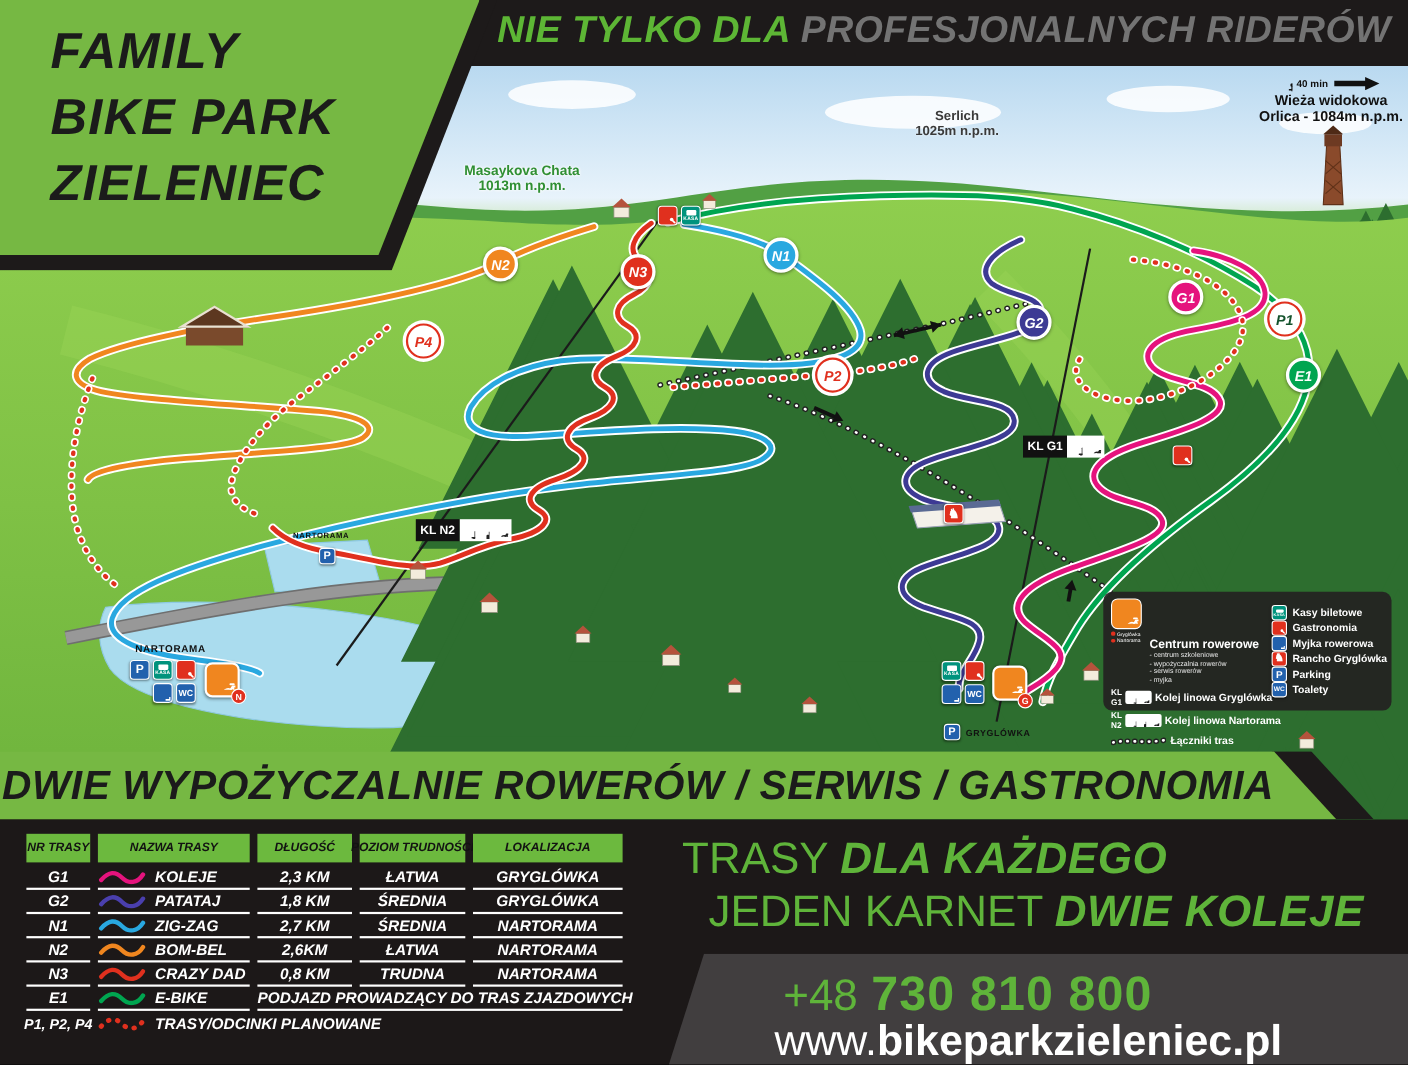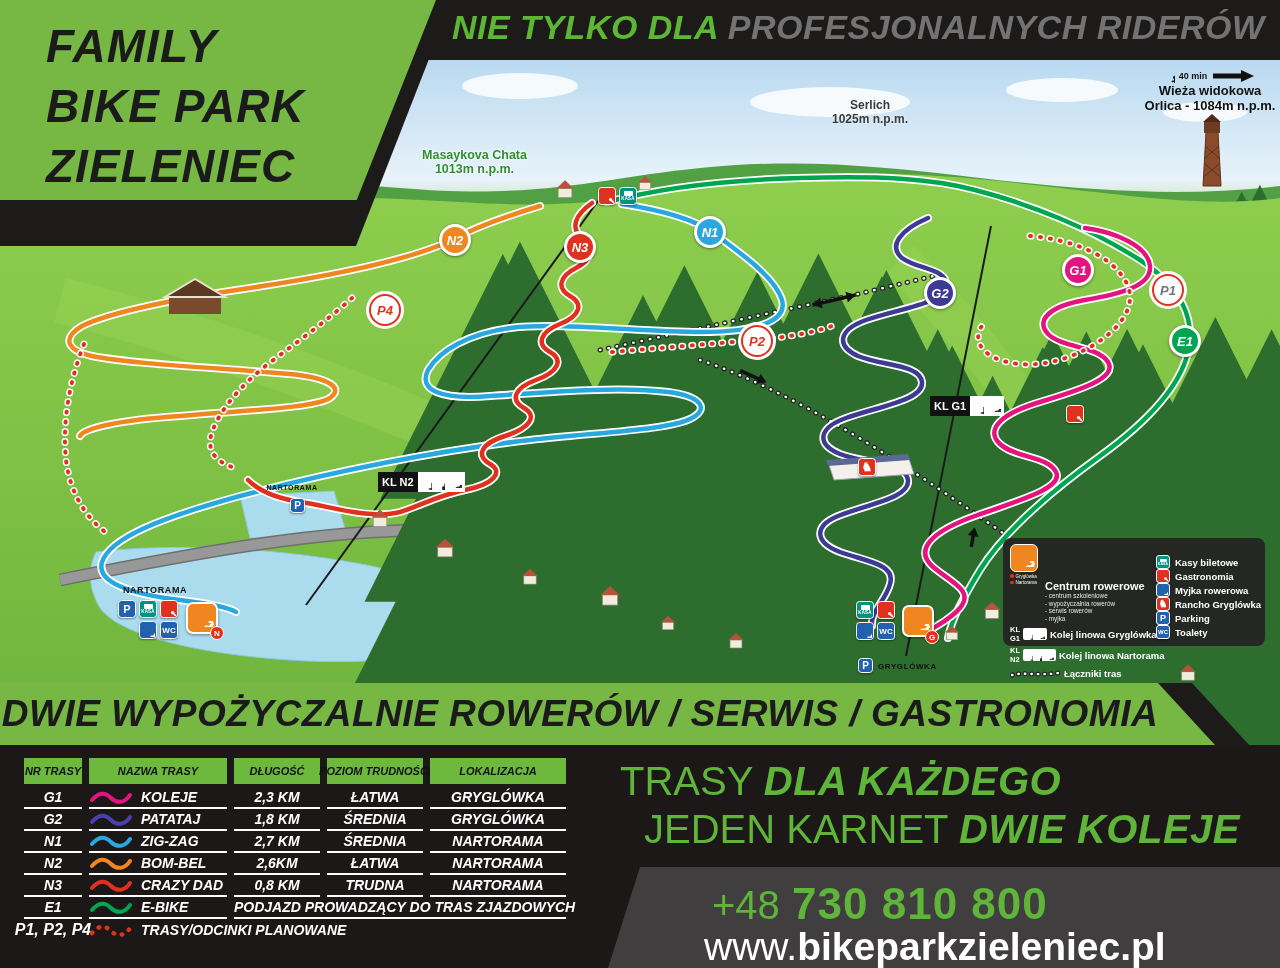--- a/index.html
+++ b/index.html
@@ -12,21 +12,21 @@
        font-family:"Liberation Sans", sans-serif;}
 
   
   .topbar{position:absolute;top:0;left:0;width:1280px;height:60px;background:var(--dark);z-index:6;}
   .headline{position:absolute;top:8px;left:452px;font-size:34px;font-weight:900;font-style:italic;
             letter-spacing:.5px;white-space:nowrap;z-index:7;}
   .headline .hl-green{color:var(--headline-green);}
   .headline .hl-white{color:#737373;text-align:center;}
   .logo-shadow{position:absolute;top:0;left:0;width:452px;height:246px;background:var(--dark);
                clip-path:polygon(0 0,452px 0,356px 246px,0 246px);z-index:8;}
-  .logo{position:absolute;top:0;left:0;width:436px;height:200px;background:var(--green);
+  .logo{position:absolute;top:0;left:0;width:436px;height:232px;background:var(--green);
         clip-path:polygon(0 0,436px 0,344px 232px,0 232px);z-index:9;
         padding:16px 0 0 46px;color:#1b1b1b;font-weight:900;font-style:italic;
         font-size:46px;line-height:60px;letter-spacing:1px;}
 
   
   .map{position:absolute;top:60px;left:0;width:1280px;height:685px;overflow:hidden;z-index:1;
        background:linear-gradient(#b9d9f0,#e8f3fb 120px,#9ed45f 180px,#7fc04a);}
   .map svg.terrain{position:absolute;top:0;left:0;}
 
   .map-label{position:absolute;text-align:center;font-weight:bold;z-index:3;}
@@ -59,21 +59,21 @@
   .kl-label{position:absolute;display:flex;align-items:center;z-index:4;height:20px;}
   .kl-code{background:#111;color:#fff;font-weight:900;font-size:11px;padding:2px 4px;height:20px;
            display:flex;align-items:center;white-space:nowrap;}
   .kl-box{background:#fff;height:20px;display:flex;align-items:center;padding:0 3px;gap:2px;}
   .kl-box svg{display:block;}
 
   
   .legend{position:absolute;left:1003px;top:478px;width:262px;height:108px;background:rgba(35,33,33,.93);
           border-radius:8px;z-index:5;color:#fff;padding:6px 7px;display:flex;}
   .legend-left{width:146px;}
-  .legend-right{width:102px;display:flex;flex-direction:column;justify-content:flex-end;padding:1px 0;}
+  .legend-right{width:102px;display:flex;flex-direction:column;justify-content:center;padding:1px 0;}
   .center-row{display:flex;gap:5px;}
   .center-icon{width:30px;}
   .center-icon .bike-sq{width:28px;height:28px;border-radius:6px;background:#f0861f;border:1.5px solid #fff;
            display:flex;align-items:center;justify-content:center;}
   .center-loc{display:flex;align-items:center;gap:2px;font-size:4.5px;margin-top:1.5px;}
   .center-loc .dot{width:3.5px;height:3.5px;border-radius:50%;background:var(--red);display:inline-block;}
   .legend-title{font-size:11px;font-weight:bold;margin-top:36px;}
   .legend-sub{font-size:6.3px;line-height:7.6px;color:#e8e8e8;}
   .kl-row{display:flex;align-items:center;gap:3px;margin-top:3px;}
   .kl-row .code{font-size:7.5px;font-weight:bold;width:23px;}
@@ -723,21 +723,21 @@
     <div class="map-label lbl-station" style="left:878px;top:602px;width:90px;text-align:left;font-size:8px;"><span>GRYGLÓWKA</span></div>
 
     <div id="badges-layer">
         <div class="badge" style="left: 455px; top: 180px; background: rgb(240, 134, 31); color: rgb(255, 255, 255);">N2</div>
         <div class="badge" style="left: 580px; top: 187px; background: rgb(224, 48, 30); color: rgb(255, 255, 255);">N3</div>
         <div class="badge" style="left: 710px; top: 172px; background: rgb(41, 168, 224); color: rgb(255, 255, 255);">N1</div>
         <div class="badge p-badge" style="left: 385px; top: 250px; background: rgb(255, 255, 255); color: rgb(224, 48, 30);">P4</div>
         <div class="badge p-badge" style="left: 757px; top: 281px; background: rgb(255, 255, 255); color: rgb(224, 48, 30);">P2</div>
         <div class="badge" style="left: 940px; top: 233px; background: rgb(61, 58, 148); color: rgb(255, 255, 255);">G2</div>
         <div class="badge" style="left: 1078px; top: 210px; background: rgb(229, 19, 125); color: rgb(255, 255, 255);">G1</div>
-        <div class="badge p-badge" style="left: 1168px; top: 230px; background: rgb(255, 255, 255); color: #737373;">P1</div>
+        <div class="badge p-badge" style="left: 1168px; top: 230px; background: rgb(255, 255, 255); color: #14532d;">P1</div>
         <div class="badge" style="left: 1185px; top: 281px; background: rgb(0, 165, 80); color: rgb(255, 255, 255);">E1</div>
       </div>
 
     <div class="legend">
       <div class="legend-left">
         <div class="center-row">
           <div class="center-icon">
             <div class="bike-sq">
                 <svg width="22" height="17" viewBox="-12 -9 24 18">
                   <use href="#sym-bike"></use>
@@ -923,21 +923,21 @@
 
       <div class="td">E1</div>
       <div class="td name">
         <svg width="44" height="14" viewBox="0 0 44 14">
             <path d="M3 10 C10 2 16 2 22 8 S36 13 41 5" fill="none" stroke-width="4" stroke-linecap="round" stroke="#00a550"></path>
           </svg>
         <span>E-BIKE</span>
       </div>
       <div class="td span3">PODJAZD PROWADZĄCY DO TRAS ZJAZDOWYCH</div>
 
-      <div class="td nb" style="font-size:16px;">P1, P2, P4</div>
+      <div class="td nb" style="font-size:13px;">P1, P2, P4</div>
       <div class="td nb span4">
         <svg width="44" height="14" viewBox="0 0 44 14">
             <path d="M3 10 C10 2 16 2 22 8 S36 13 41 5" fill="none" stroke-width="4.5" stroke-linecap="round" stroke-dasharray="0.5 8" stroke="#e0301e"></path>
           </svg>
         <span>TRASY/ODCINKI PLANOWANE</span>
       </div>
     </div>
 
     <div class="promo">
       <div class="gray-band"></div>

